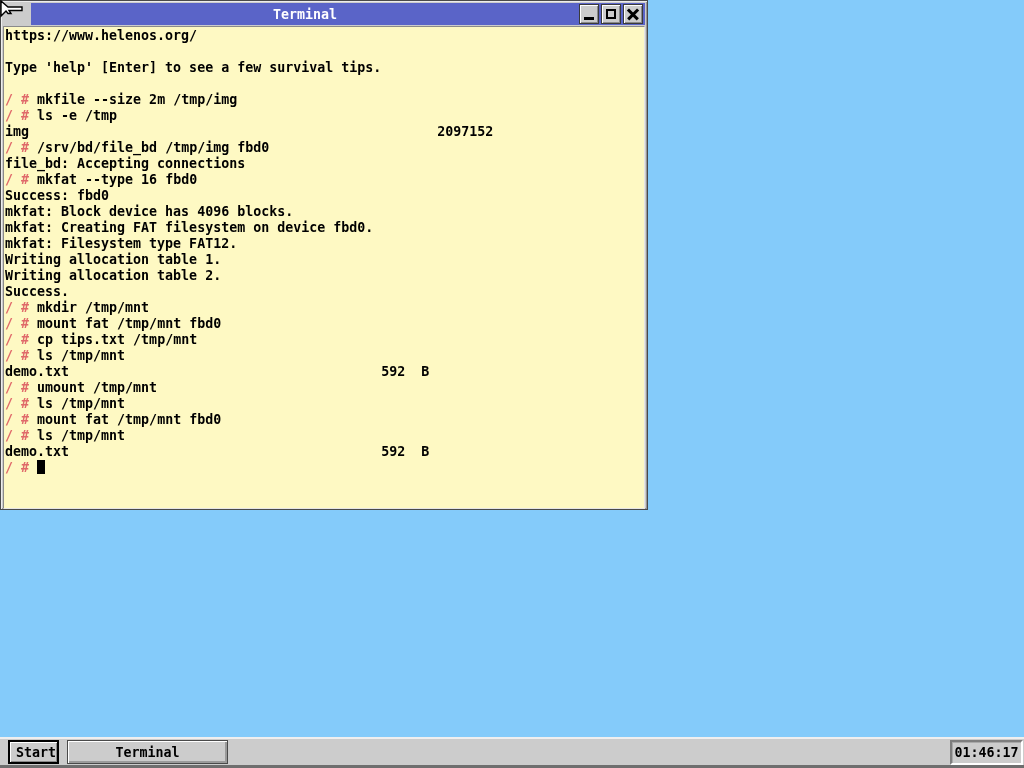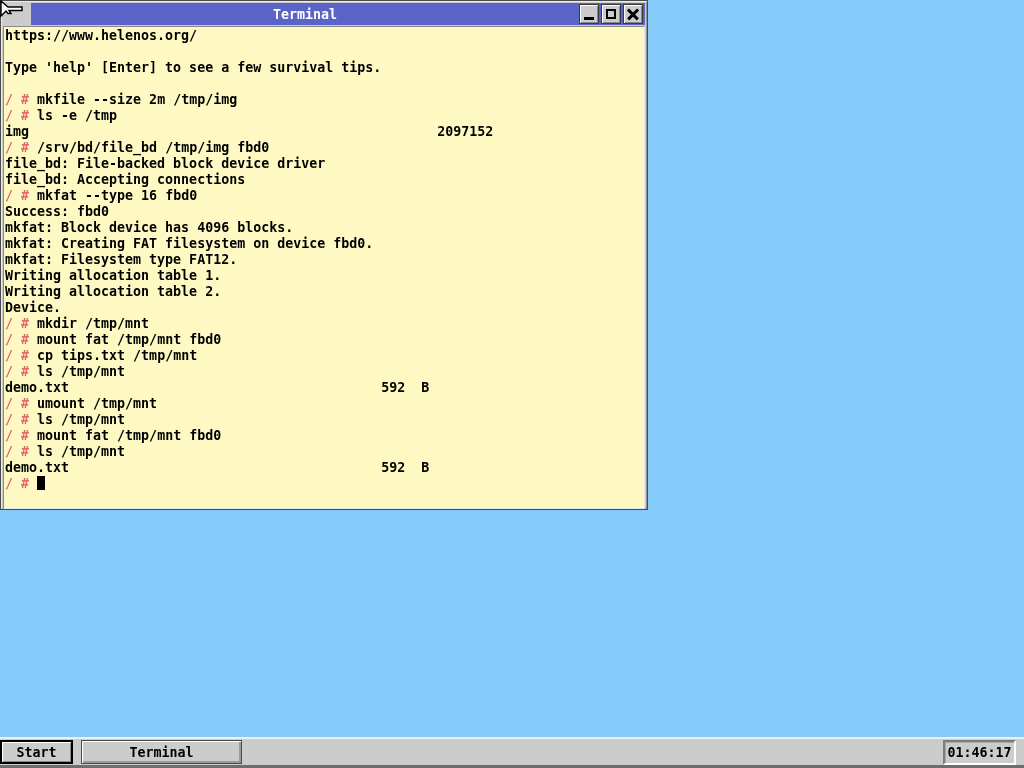--- a/index.html
+++ b/index.html
@@ -57,34 +57,34 @@
     display:inline-block;width:8px;height:14px;background:#000;vertical-align:-2px;
   }
   
   .taskbar{
     position:absolute;left:0;bottom:0;width:1024px;height:31px;box-sizing:border-box;
     background:var(--frame,#cccccc);
     border-top:2px solid #efefef;border-bottom:3px solid #6e6e6e;
     display:flex;align-items:center;
   }
   .start-btn{
-    width:73px;height:24px;box-sizing:border-box;
+    margin-left:8px;width:51px;height:24px;box-sizing:border-box;
     background:var(--frame,#cccccc);border:2px solid #000;
     box-shadow:inset 1px 1px 0 #ffffff, inset -1px -1px 0 #8a8a8a;
     font:bold 13.3px "DejaVu Sans Mono",monospace;color:#000;
   }
   .task-area{display:flex;align-items:center;margin-left:8px;gap:6px;flex:1;}
   .task-btn{
     width:161px;height:24px;box-sizing:border-box;
     background:var(--frame,#cccccc);border:1px solid #4a4a4a;
     box-shadow:inset 1px 1px 0 #ffffff, inset -2px -2px 0 #9a9a9a;
     font:bold 13.3px "DejaVu Sans Mono",monospace;color:#000;
   }
   .clock{
-    margin-right:8px;width:73px;height:25px;box-sizing:border-box;
+    margin-right:1px;width:73px;height:25px;box-sizing:border-box;
     border:2px solid #7e7e7e;border-right-color:#ffffff;border-bottom-color:#ffffff;
     box-shadow:inset 1px 1px 0 #a9a9a9;
     display:flex;align-items:center;justify-content:center;
     font:bold 13.3px "DejaVu Sans Mono",monospace;color:#000;
     background:var(--frame,#cccccc);
   }
   
   .mouse{position:absolute;left:0;top:0;width:26px;height:20px;pointer-events:none;z-index:99;}
 </style>
 </head>
@@ -108,30 +108,29 @@
   </div>
   <div class="content">
       <div class="tline"><span>https://www.helenos.org/</span></div>
       <div class="tline"><span></span></div>
       <div class="tline"><span>Type 'help' [Enter] to see a few survival tips.</span></div>
       <div class="tline"><span></span></div>
       <div class="tline"><span class="prompt">/ #</span> <span>mkfile --size 2m /tmp/img</span></div>
       <div class="tline"><span class="prompt">/ #</span> <span>ls -e /tmp</span></div>
       <div class="tline"><span>img                                                   2097152</span></div>
       <div class="tline"><span class="prompt">/ #</span> <span>/srv/bd/file_bd /tmp/img fbd0</span></div>
-      <div class="tline"><span>file_bd: File-backed block device driver</span></div>
       <div class="tline"><span>file_bd: Accepting connections</span></div>
       <div class="tline"><span class="prompt">/ #</span> <span>mkfat --type 16 fbd0</span></div>
       <div class="tline"><span>Success: fbd0</span></div>
       <div class="tline"><span>mkfat: Block device has 4096 blocks.</span></div>
       <div class="tline"><span>mkfat: Creating FAT filesystem on device fbd0.</span></div>
       <div class="tline"><span>mkfat: Filesystem type FAT12.</span></div>
       <div class="tline"><span>Writing allocation table 1.</span></div>
       <div class="tline"><span>Writing allocation table 2.</span></div>
-      <div class="tline"><span>Device.</span></div>
+      <div class="tline"><span>Success.</span></div>
       <div class="tline"><span class="prompt">/ #</span> <span>mkdir /tmp/mnt</span></div>
       <div class="tline"><span class="prompt">/ #</span> <span>mount fat /tmp/mnt fbd0</span></div>
       <div class="tline"><span class="prompt">/ #</span> <span>cp tips.txt /tmp/mnt</span></div>
       <div class="tline"><span class="prompt">/ #</span> <span>ls /tmp/mnt</span></div>
       <div class="tline"><span>demo.txt                                       592  B</span></div>
       <div class="tline"><span class="prompt">/ #</span> <span>umount /tmp/mnt</span></div>
       <div class="tline"><span class="prompt">/ #</span> <span>ls /tmp/mnt</span></div>
       <div class="tline"><span class="prompt">/ #</span> <span>mount fat /tmp/mnt fbd0</span></div>
       <div class="tline"><span class="prompt">/ #</span> <span>ls /tmp/mnt</span></div>
       <div class="tline"><span>demo.txt                                       592  B</span></div>

